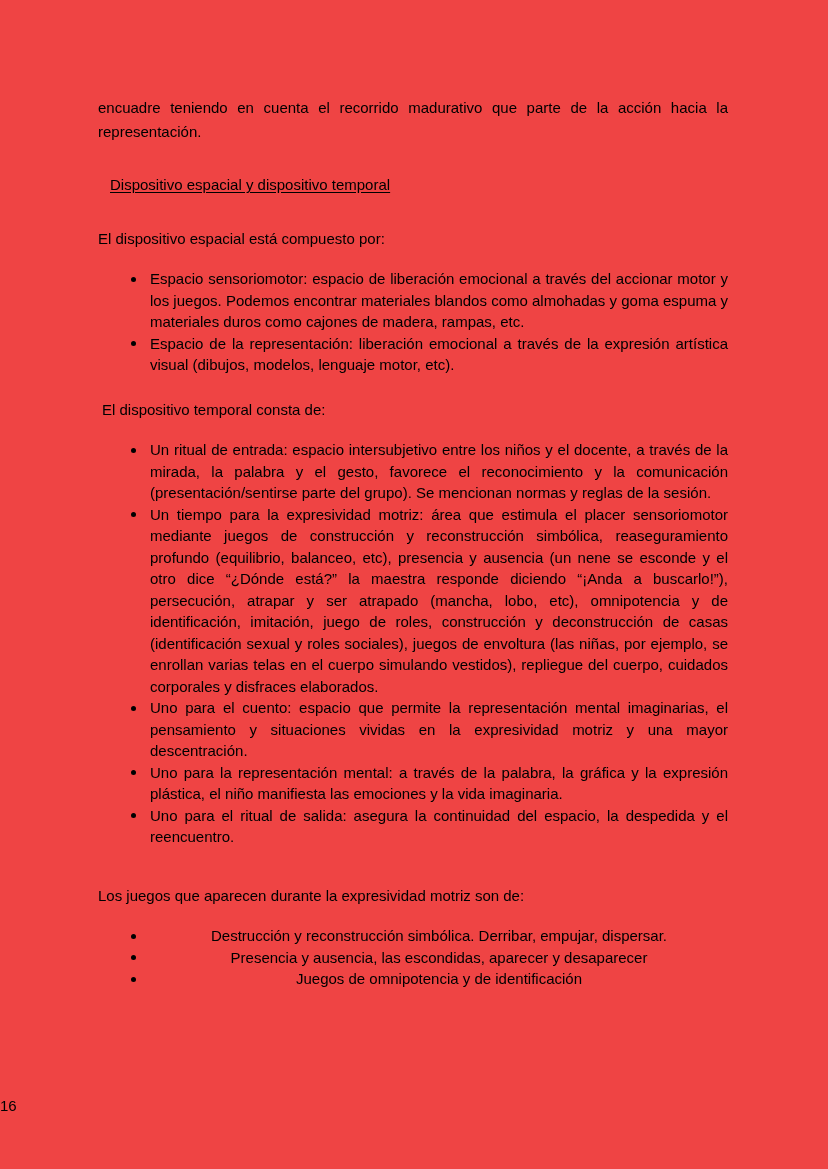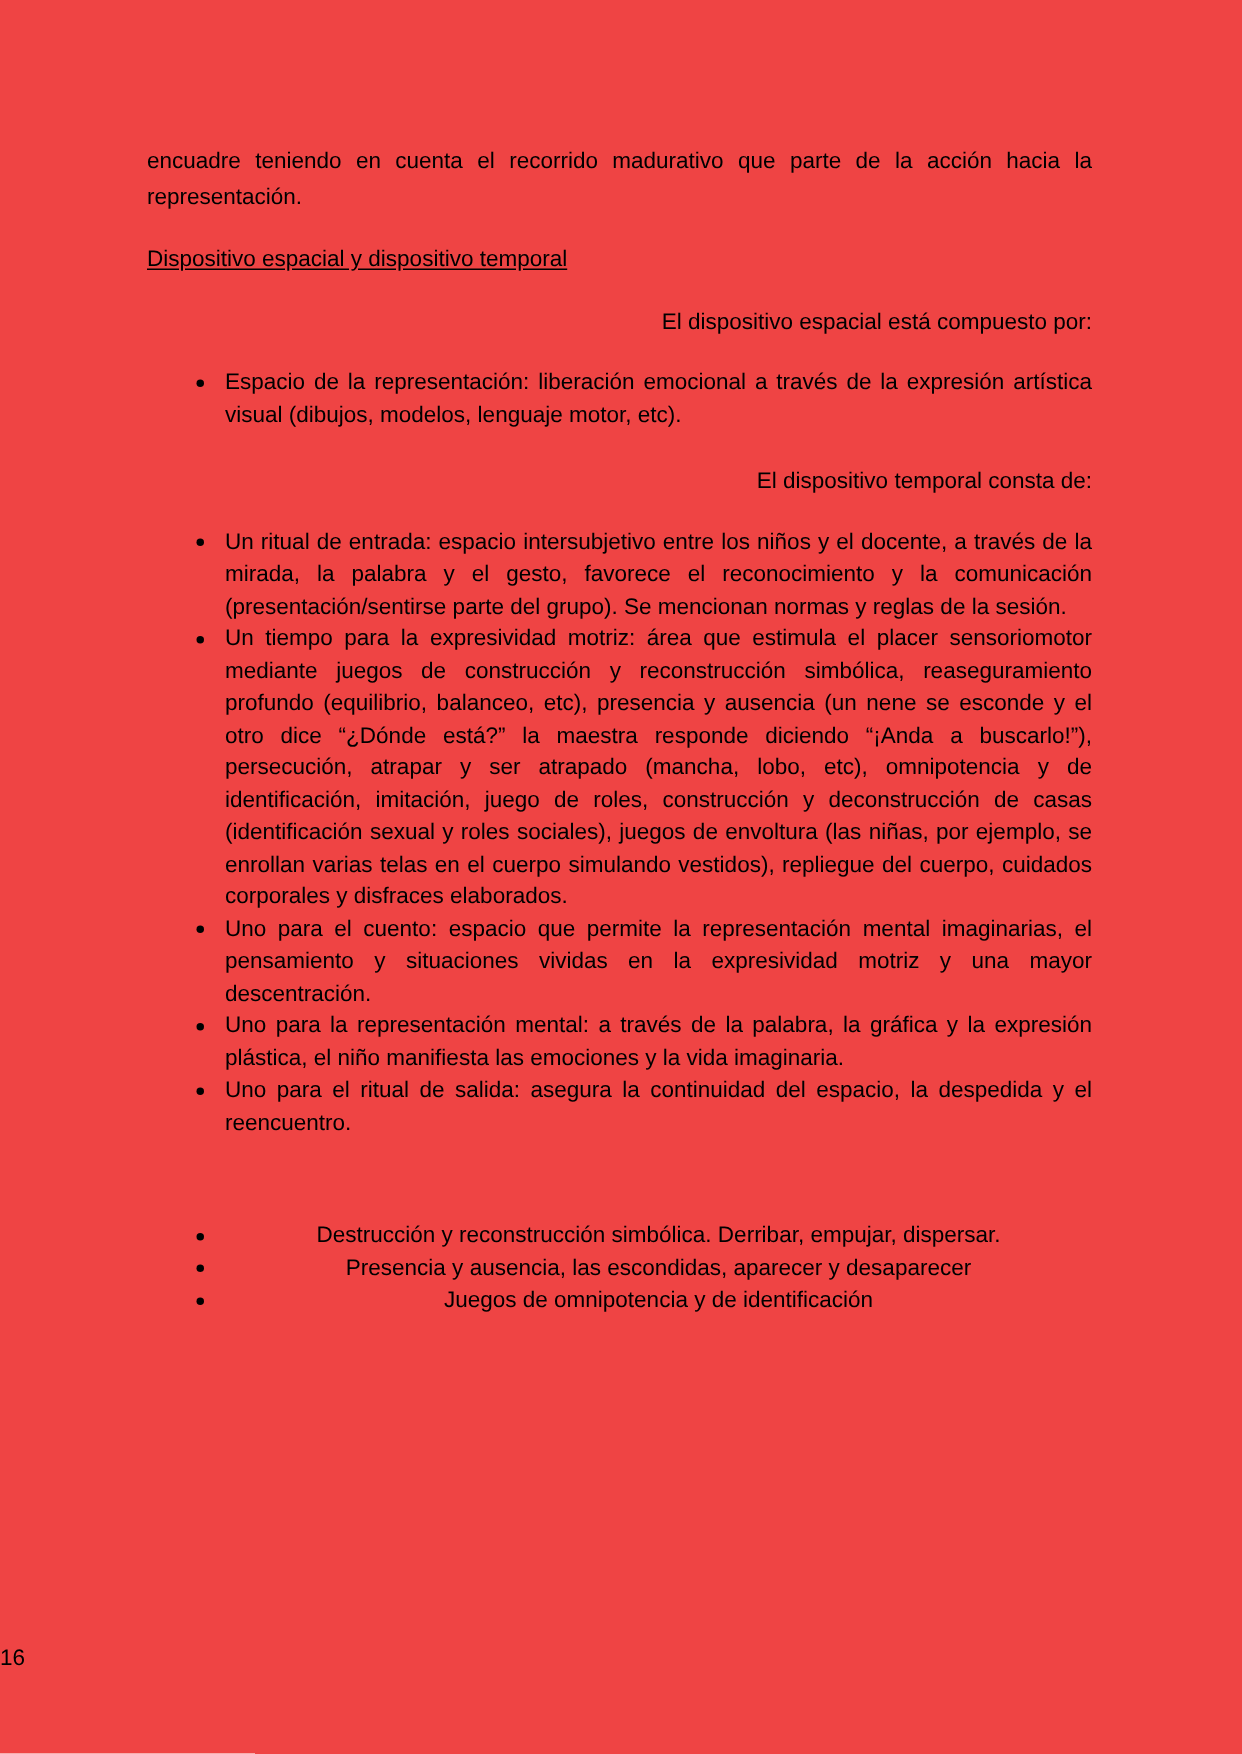--- a/index.html
+++ b/index.html
@@ -35,29 +35,29 @@
 
   p.para {
     margin: 0;
     font-size: 15px;
     line-height: 23.5px;
     text-align: justify;
     text-justify: inter-word;
   }
 
   p.para.nojust {
-    text-align: right;
+    text-align: left;
   }
 
   .gap-sm { height: 14px; }
   .gap-md { height: 18px; }
   .gap-lg { height: 22px; }
 
   h2.heading {
-    margin: 0;
+    margin: 12px;
     font-size: 15px;
     line-height: 23.5px;
     font-weight: normal;
     text-decoration: underline;
     text-underline-offset: 2px;
     text-align: justify;
     text-justify: inter-word;
   }
   h2.heading.two-line {
     text-align: justify;
@@ -118,20 +118,23 @@
     <h2 class="heading">Dispositivo espacial y dispositivo temporal</h2>
 
     <div class="gap-md"></div>
 
     <p class="para nojust">El dispositivo espacial está compuesto por:</p>
 
     <div class="gap-md"></div>
 
     <ul class="bullets">
       <li>
+        <span class="txt">Espacio sensoriomotor: espacio de liberación emocional a través del accionar motor y los juegos. Podemos encontrar materiales blandos como almohadas y goma espuma y materiales duros como cajones de madera, rampas, etc.</span>
+      </li>
+      <li>
         <span class="txt">Espacio de la representación: liberación emocional a través de la expresión artística visual (dibujos, modelos, lenguaje motor, etc).</span>
       </li>
     </ul>
 
     <div class="gap-lg"></div>
 
     <p class="para nojust indent-temporal">El dispositivo temporal consta de:</p>
 
     <div class="gap-md"></div>
 
@@ -151,20 +154,21 @@
       <li>
         <span class="txt">Uno para el ritual de salida: asegura la continuidad del espacio, la despedida y el reencuentro.</span>
       </li>
     </ul>
 
     <div class="gap-lg"></div>
 
 
     <div class="gap-sm"></div>
 
+    <p class="para nojust">Los juegos que aparecen durante la expresividad motriz son de:</p>
 
     <div class="gap-md"></div>
 
     <ul class="bullets">
       <li class="nojust">
         <span class="txt">Destrucción y reconstrucción simbólica. Derribar, empujar, dispersar.</span>
       </li>
       <li class="nojust">
         <span class="txt">Presencia y ausencia, las escondidas, aparecer y desaparecer</span>
       </li>

